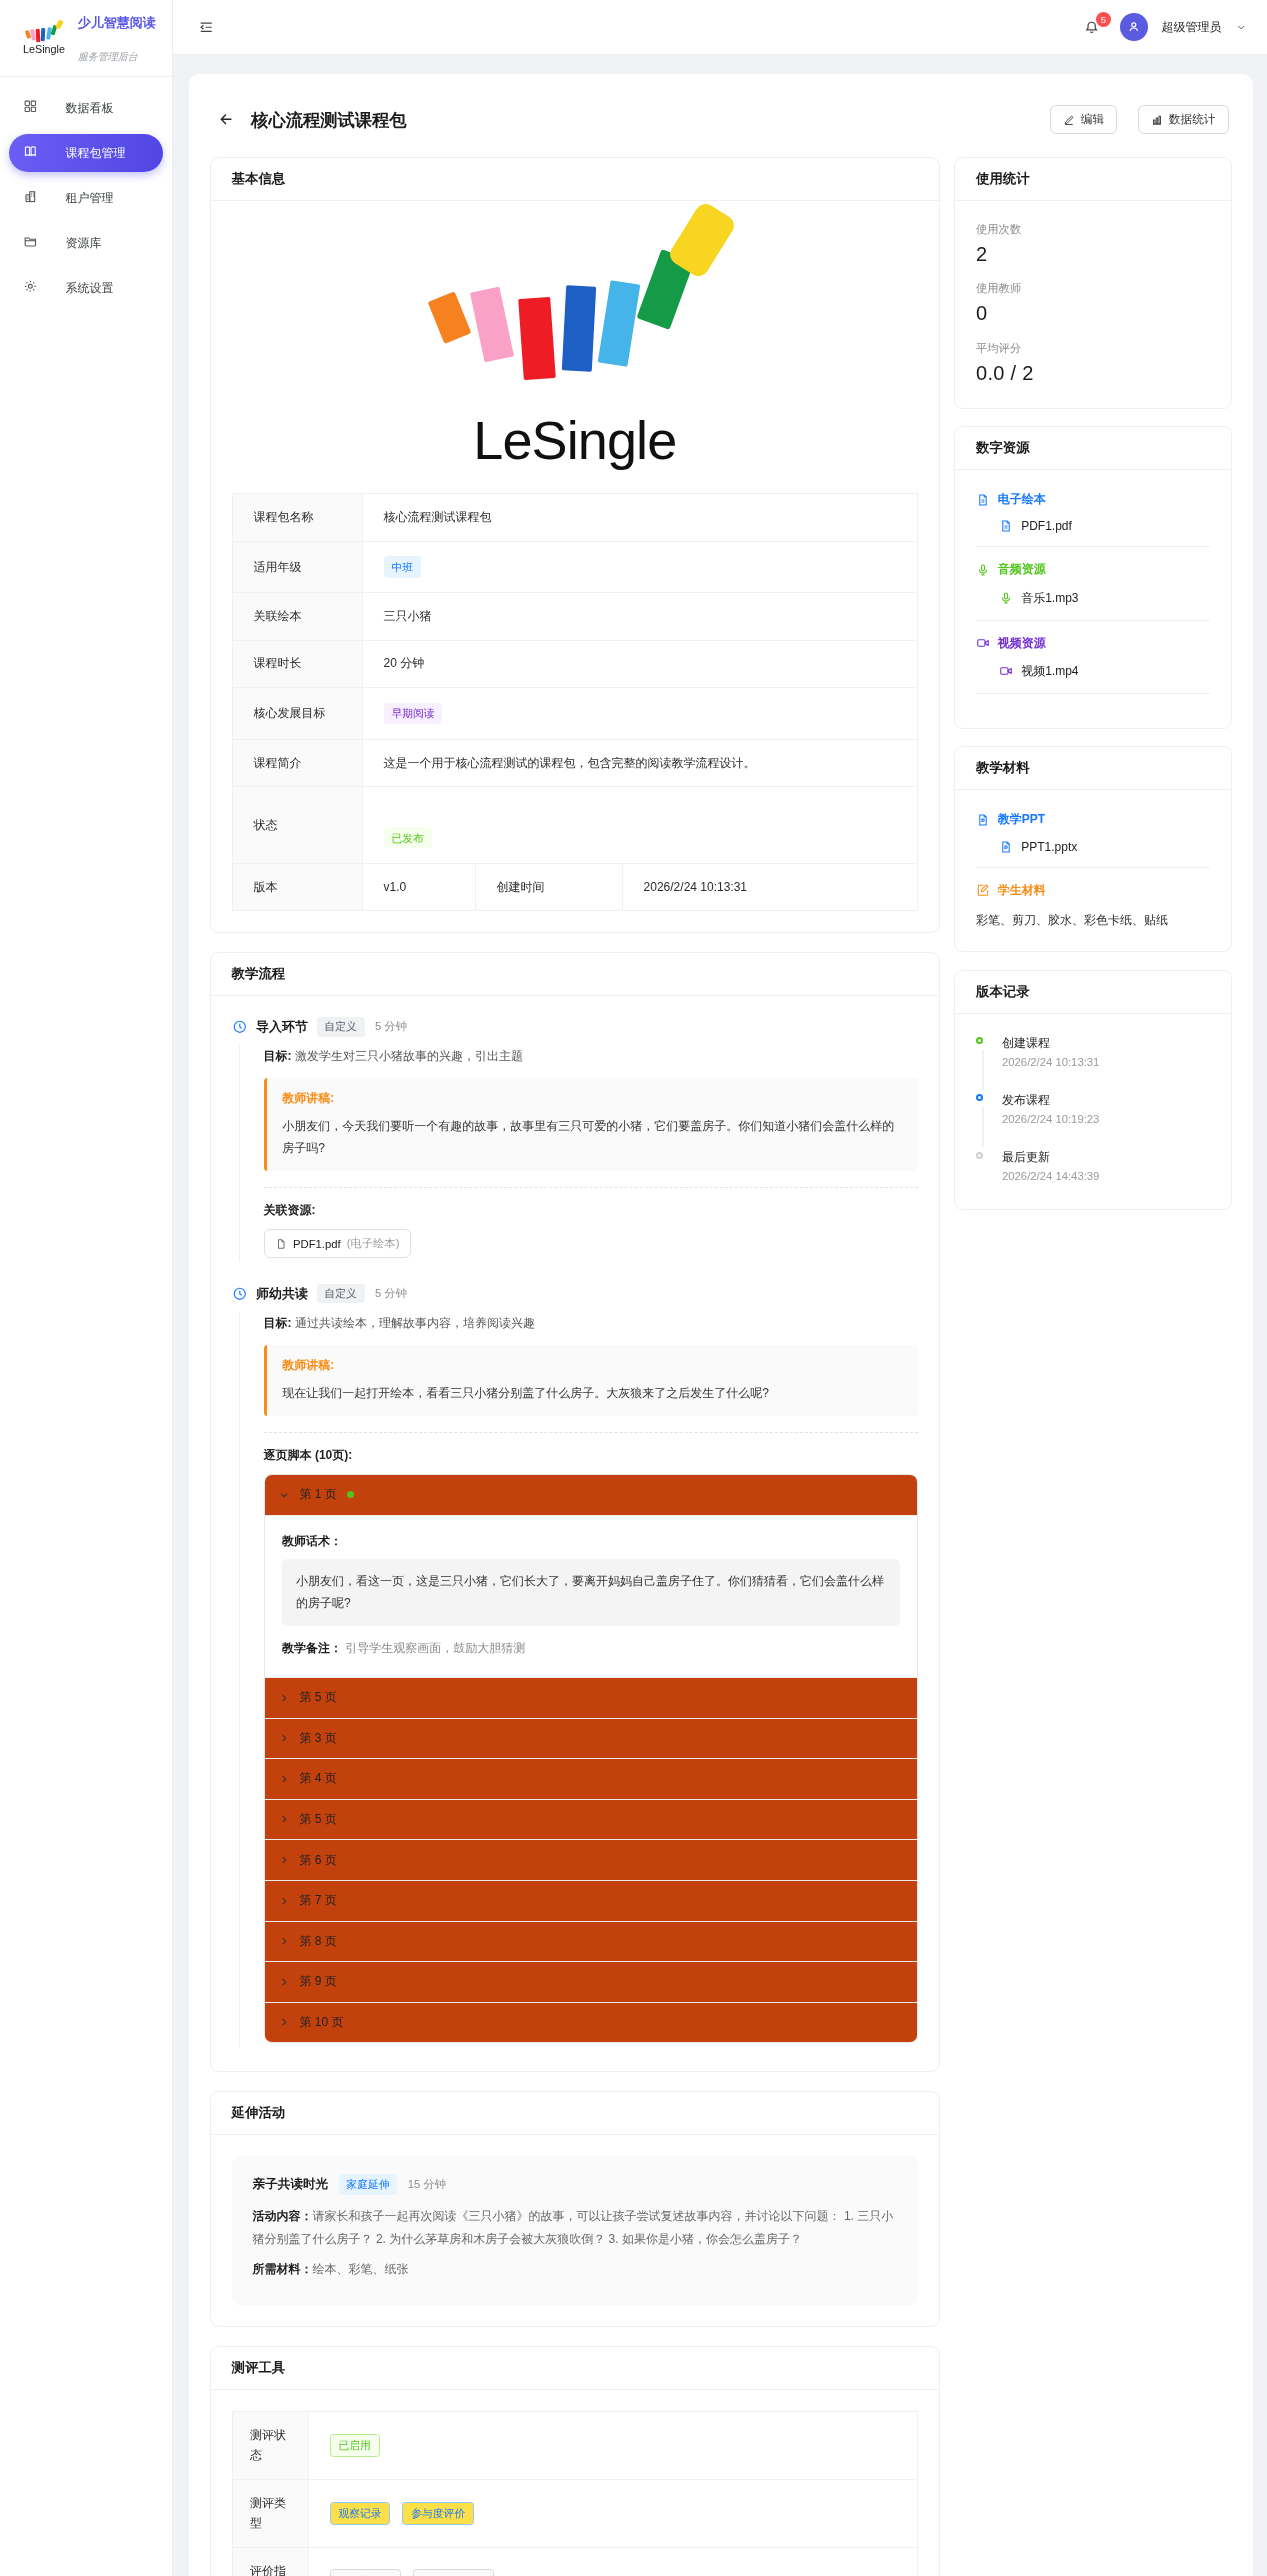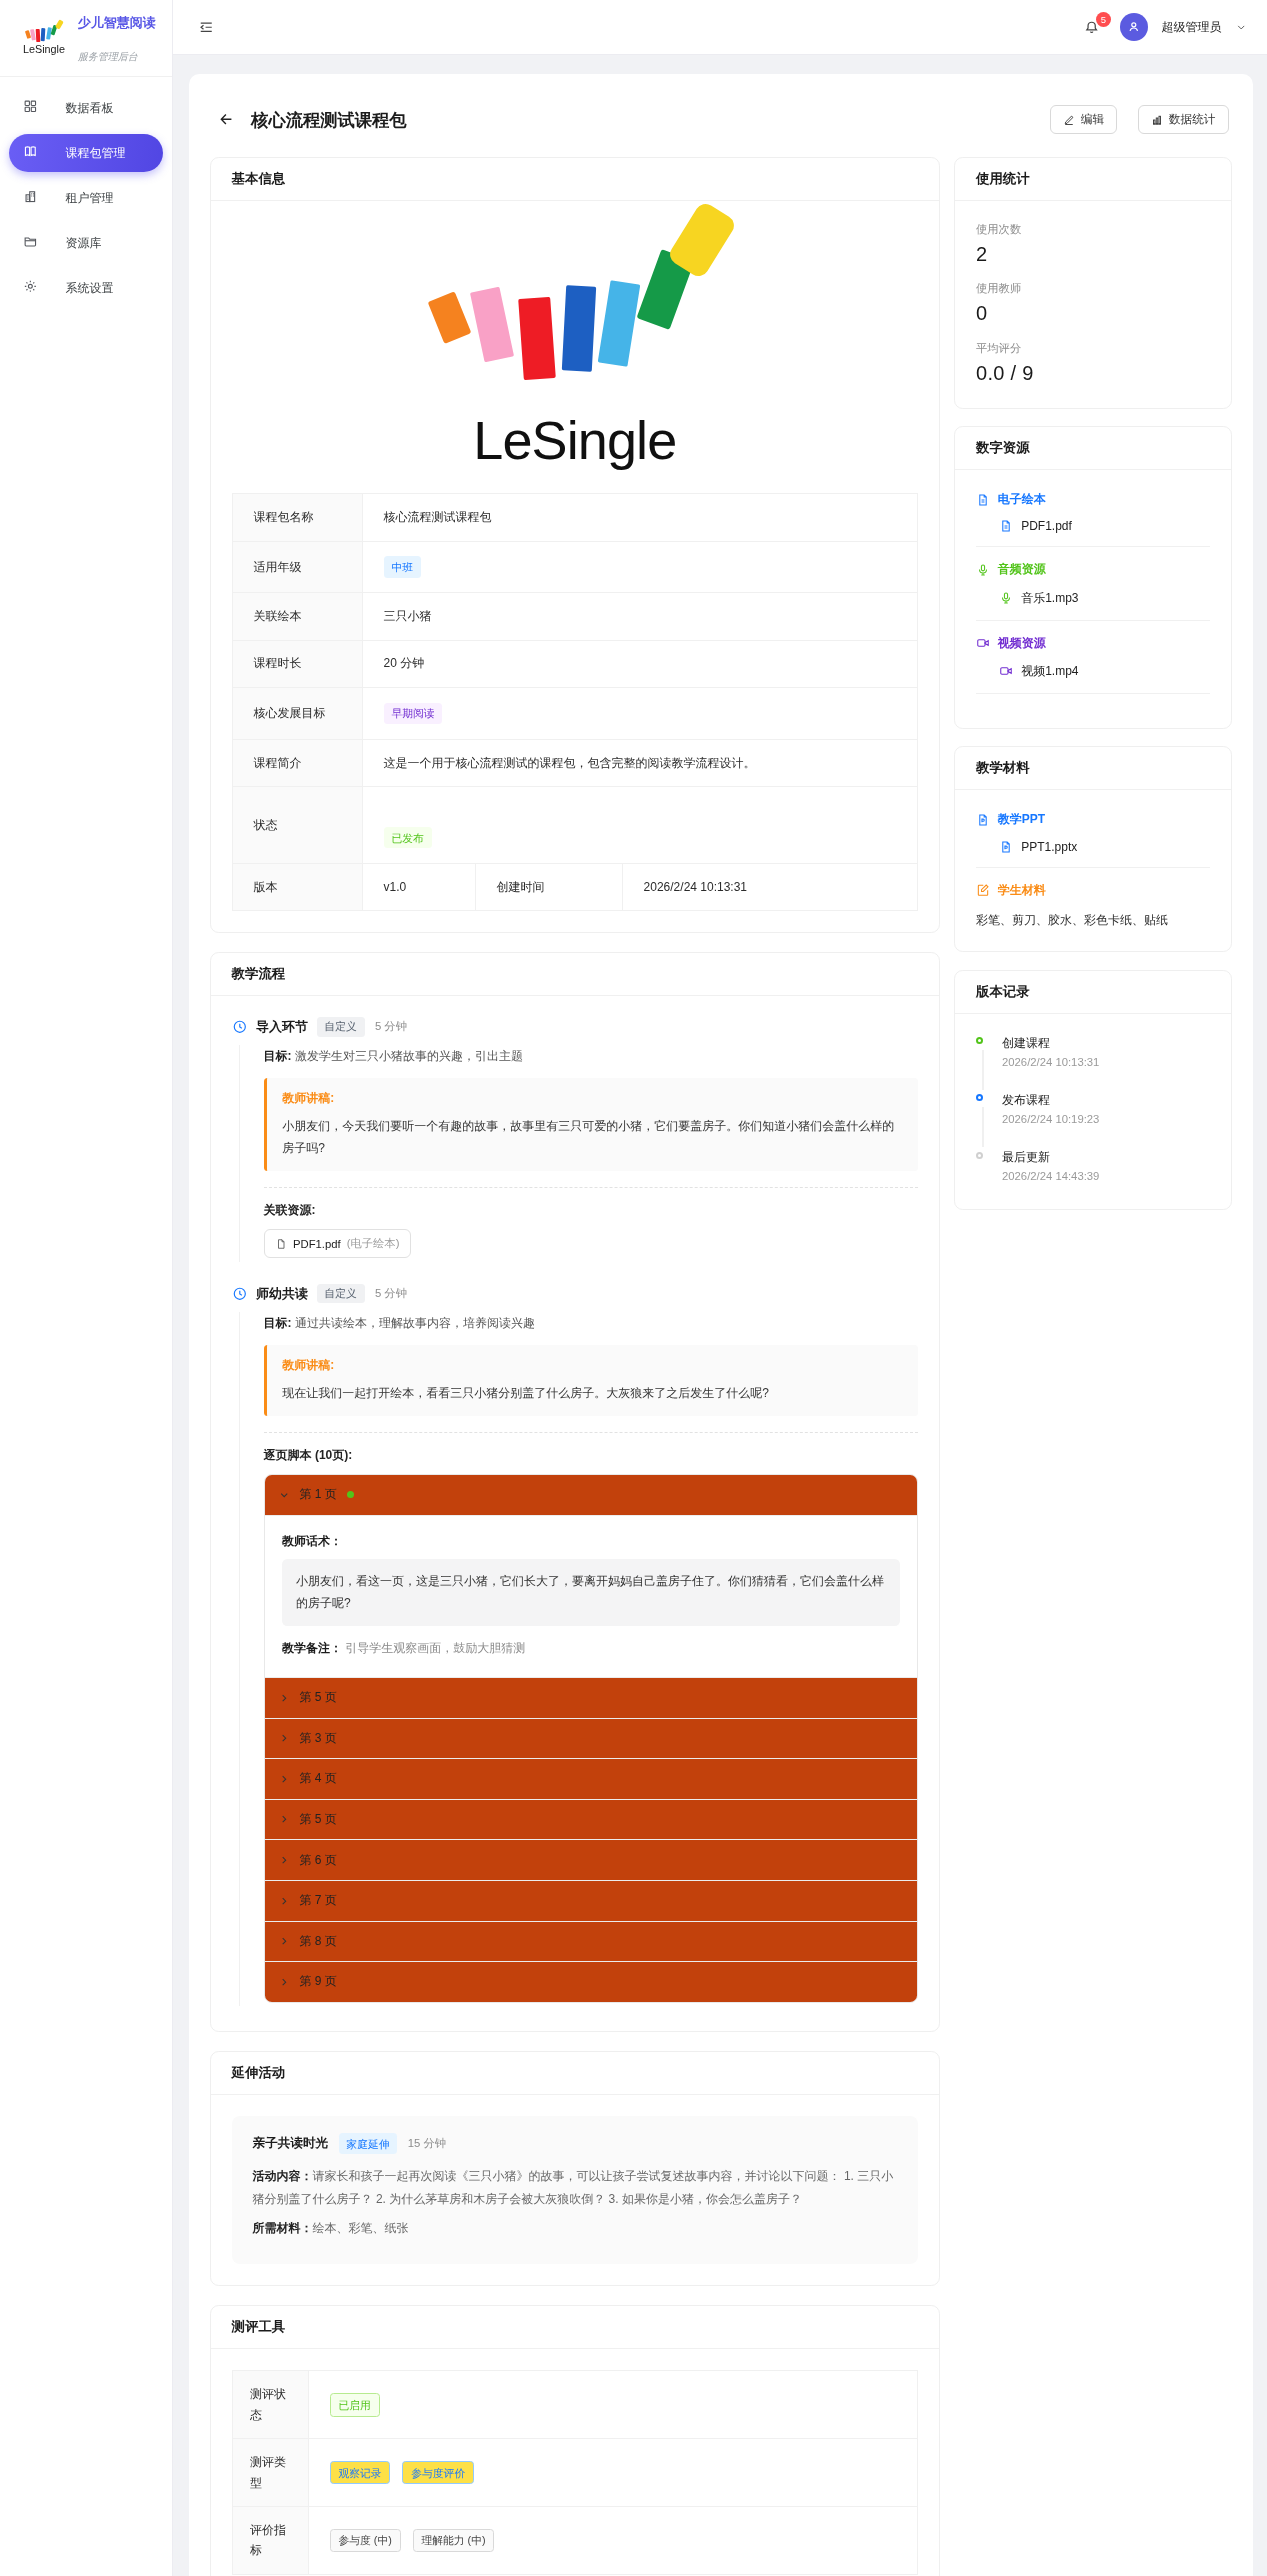--- a/index.html
+++ b/index.html
@@ -456,20 +456,26 @@
                             <path d="M8.5 5l7 7-7 7"></path>
                           </svg>
                         <span>第 8 页</span>
                       </div>
                       <div class="page-row">
                         <svg viewBox="0 0 24 24" fill="none" stroke-width="2.4">
                             <path d="M8.5 5l7 7-7 7"></path>
                           </svg>
                         <span>第 9 页</span>
                       </div>
+                      <div class="page-row">
+                        <svg viewBox="0 0 24 24" fill="none" stroke-width="2.4">
+                            <path d="M8.5 5l7 7-7 7"></path>
+                          </svg>
+                        <span>第 10 页</span>
+                      </div>
                     </div>
                   </div>
                 </div>
 
               </div>
             </section>
 
             <section class="card">
               <div class="card-header">延伸活动</div>
               <div class="card-body">
@@ -528,21 +534,21 @@
                 <div class="stat-item">
                   <div class="stat-label">使用次数</div>
                   <div class="stat-value">2</div>
                 </div>
                 <div class="stat-item">
                   <div class="stat-label">使用教师</div>
                   <div class="stat-value">0</div>
                 </div>
                 <div class="stat-item">
                   <div class="stat-label">平均评分</div>
-                  <div class="stat-value">0.0 / 9</div>
+                  <div class="stat-value">0.0 / 2</div>
                 </div>
               </div>
             </section>
 
             <section class="card">
               <div class="card-header">数字资源</div>
               <div class="card-body">
                 <div class="res-group">
                   <div class="res-group-head c-blue">
                     <svg viewBox="0 0 24 24" fill="none" stroke-width="1.8">

